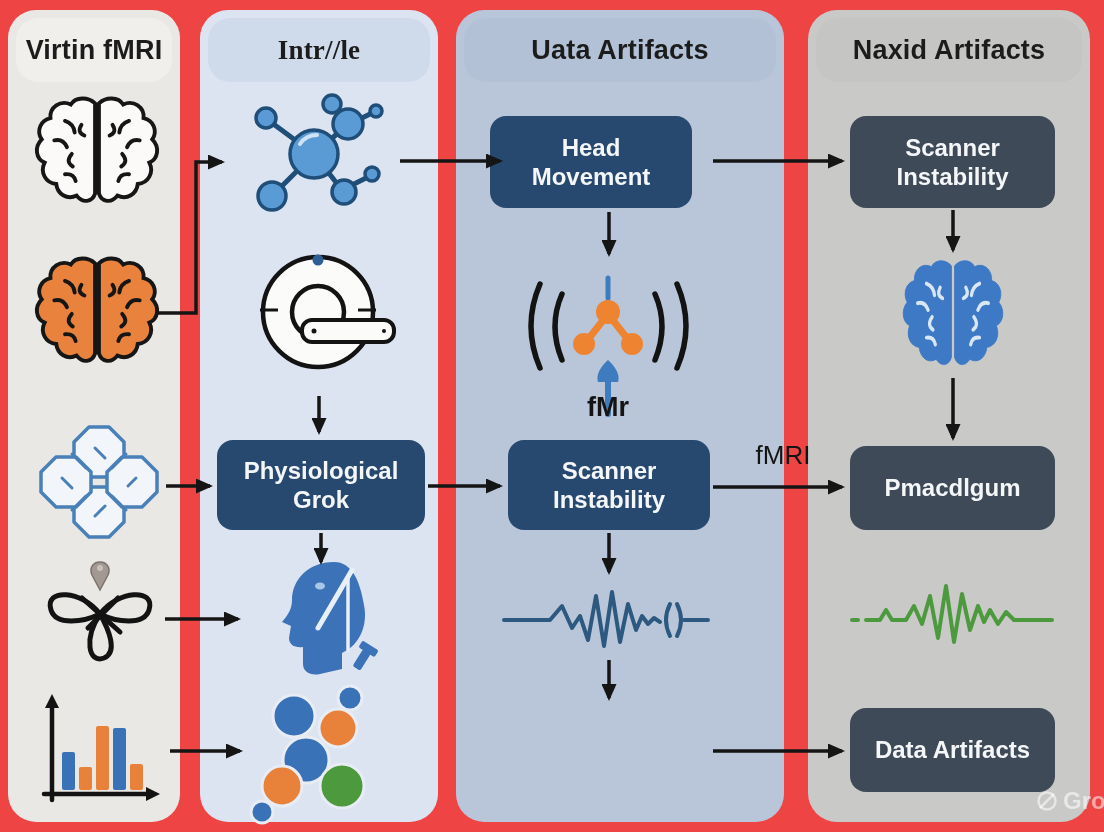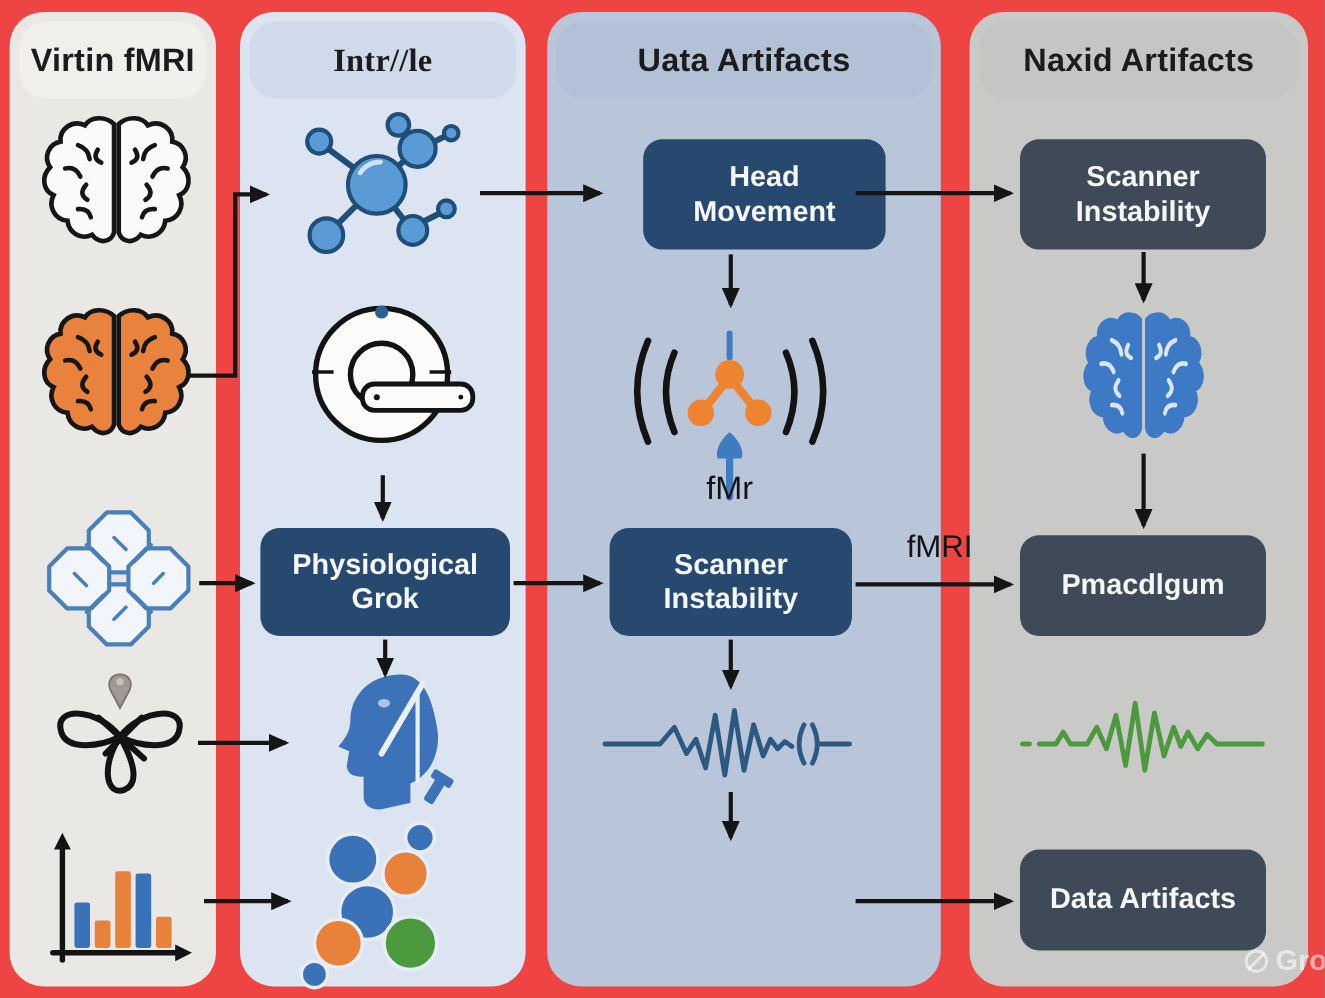--- a/index.html
+++ b/index.html
@@ -2,38 +2,38 @@
 <html><head>
 <meta charset="utf-8">
 <style>
   html,body{margin:0;padding:0;background:#888;}
   .canvas{position:relative;width:1104px;height:832px;background:#ef4444;overflow:hidden;
           font-family:"Liberation Sans",sans-serif;}
   .panel{position:absolute;top:10px;height:812px;border-radius:28px;}
   .panel-col1{left:8px;width:172px;background:#e9e8e5;}
   .panel-col2{left:200px;width:238px;background:#dde4f1;font-family:Liberation Serif, serif;}
   .panel-col3{left:456px;width:328px;background:#b9c6d9;}
-  .panel-col4{left:808px;width:282px;background:#c9c9c8;}
+  .panel-col4{left:808px;width:282px;background:#c9c9c8;border-radius:29px;}
   .chip{position:absolute;top:8px;left:8px;right:8px;height:64px;border-radius:22px;
         display:flex;align-items:center;justify-content:center;}
   .chip-col1{background:#f0efec;}
   .chip-col2{background:#cfdaeb;}
   .chip-col3{background:#b2c1d6;}
   .chip-col4{background:#c5c5c4;}
   .col-title{font-size:27px;font-weight:600;color:#1c1c1c;letter-spacing:.2px;}
   .node{position:absolute;display:flex;align-items:center;justify-content:center;text-align:center;
         color:#f4f6f8;font-weight:600;font-size:24px;line-height:1.22;border-radius:16px;
         padding:0 10px;box-sizing:border-box;white-space:pre-line;z-index:3;}
   .node-blue{background:#274970;}
   .node-slate{background:#3e4a57;}
   .icon{position:absolute;z-index:2;}
   .edge-label{position:absolute;color:#141414;text-align:center;white-space:pre-line;z-index:4;}
   .lbl-seach{left:708px;top:94px;width:144px;font-size:26px;font-weight:500;line-height:1.2;}
   .lbl-fmri{left:728px;top:440px;width:110px;font-size:26px;font-weight:400;}
-  .lbl-fmr{left:548px;top:392px;width:120px;font-size:27px;font-weight:400;}
+  .lbl-fmr{left:548px;top:392px;width:120px;font-size:27px;font-weight:700;}
   .arrows{position:absolute;left:0;top:0;z-index:4;pointer-events:none;}
   .watermark{position:absolute;left:1036px;top:787px;display:flex;align-items:center;gap:5px;
              color:rgba(255,255,255,.55);font-size:24px;font-weight:700;white-space:nowrap;z-index:6;}
 </style>
 </head>
 <body>
 
 <div class="canvas">
 
   <svg width="0" height="0" style="position:absolute">
@@ -233,21 +233,21 @@
       <use href="#squig" stroke="#d9e6f5"></use>
       <use href="#squig" transform="translate(132,0) scale(-1,1)" stroke="#d9e6f5"></use>
     </svg>
   </div>
   <div class="icon" style="left:846px;top:580px">
     <svg width="216" height="74" viewBox="0 0 216 74">
       <path d="M6 40 L12 40 M20 40 L34 40 L40 30 L46 40 L60 40 L68 26 L76 44 L84 16 L92 58 L100 6 L108 62 L116 14 L124 50 L132 26 L138 42 L144 30 L152 44 L160 32 L168 40 L206 40" fill="none" stroke="#4d9a3e" stroke-width="4" stroke-linecap="round" stroke-linejoin="round"></path>
     </svg>
   </div>
 
-  <div class="node node-blue" style="left:536px;top:116px;width:202px;height:92px">Head
+  <div class="node node-blue" style="left:490px;top:116px;width:202px;height:92px">Head
 Movement</div>
   <div class="node node-slate" style="left:850px;top:116px;width:205px;height:92px">Scanner
 Instability</div>
   <div class="node node-blue" style="left:217px;top:440px;width:208px;height:90px">Physiological
 Grok</div>
   <div class="node node-blue" style="left:508px;top:440px;width:202px;height:90px">Scanner
 Instability</div>
   <div class="node node-slate" style="left:850px;top:446px;width:205px;height:84px">Pmacdlgum</div>
   <div class="node node-slate" style="left:850px;top:708px;width:205px;height:84px">Data Artifacts</div>
 

